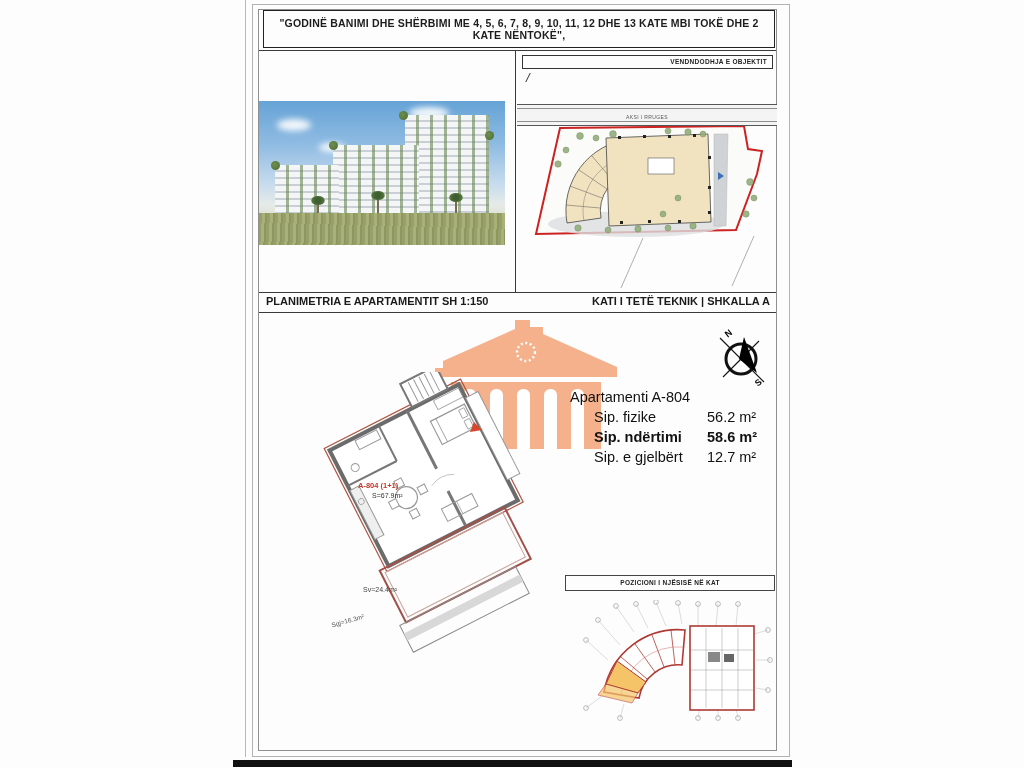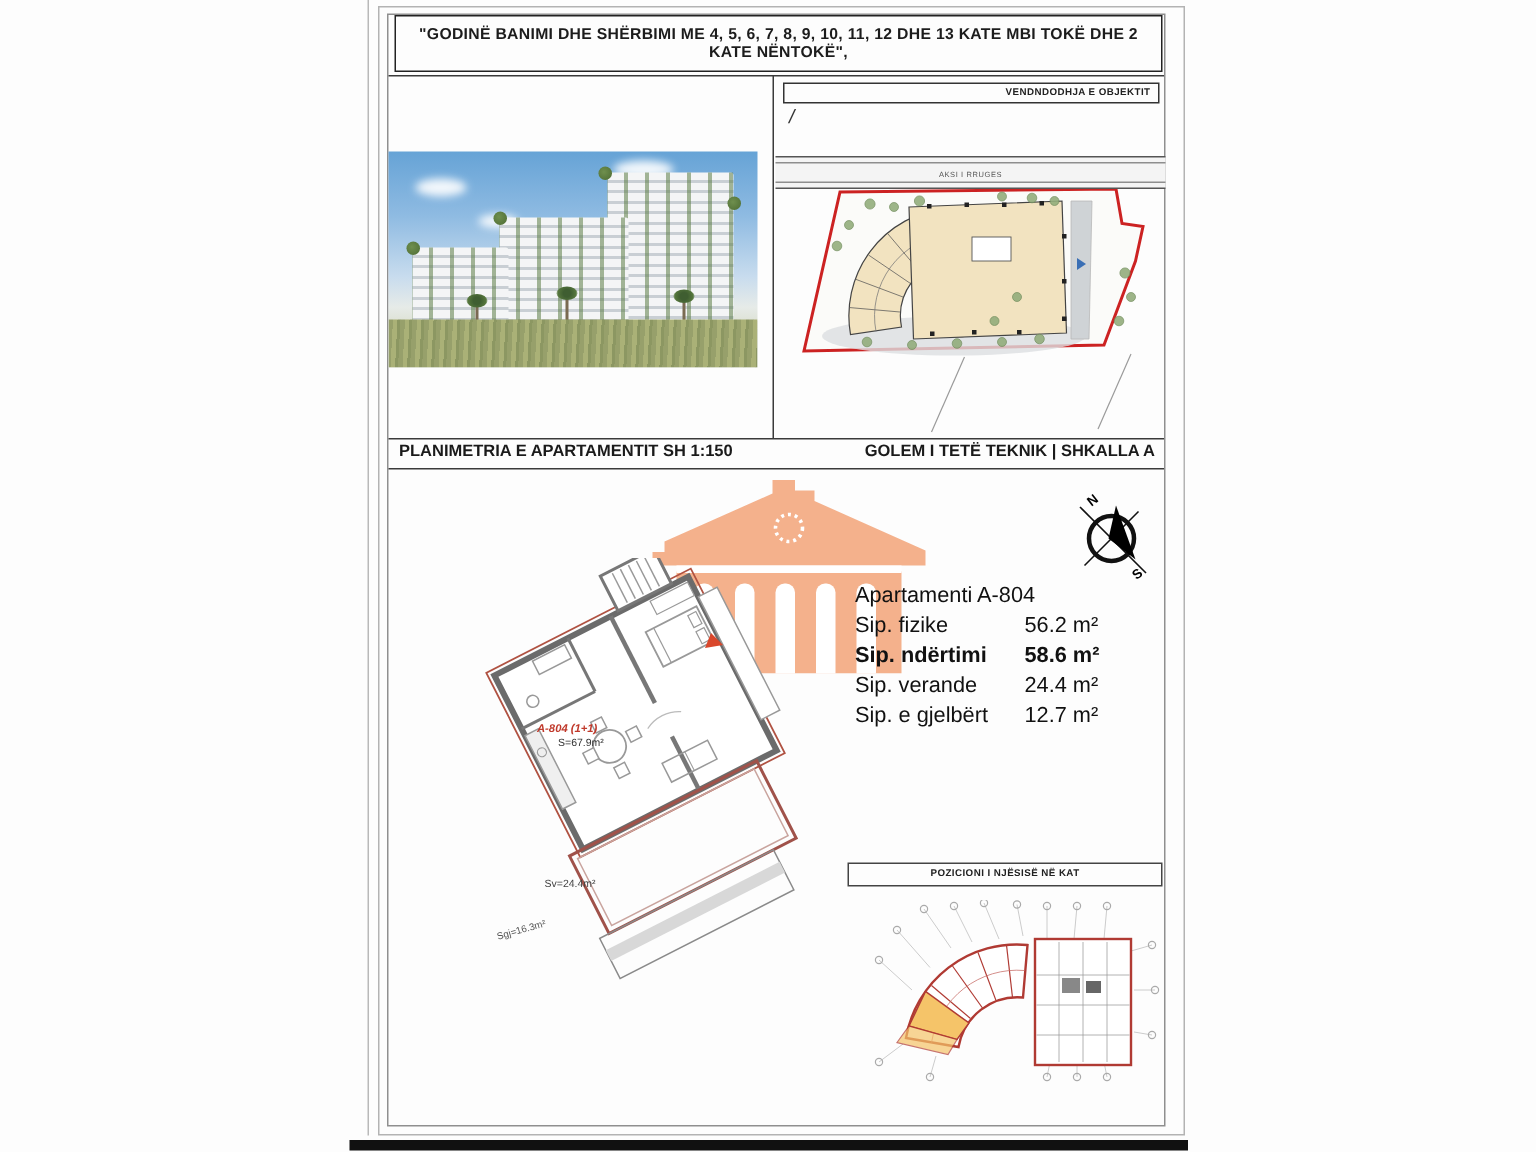--- a/index.html
+++ b/index.html
@@ -46,30 +46,30 @@
   
   #site-label-box { left:522px; top:55px; width:251px; height:14px; border:1px solid #333;
     font-size:6.5px; font-weight:bold; text-align:right; padding:2px 5px 0 0; letter-spacing:.3px; color:#222; }
   #site-slash { left:526px; top:70px; font-size:13px; font-style:italic; color:#333; }
   #road { left:517px; top:104px; width:260px; height:22px; border-top:1.5px solid #555; border-bottom:1.5px solid #555; background:#f4f4f4; }
   .roadline { position:absolute; left:0; width:100%; height:0; border-top:1px solid #8e8e8e; }
   #road-label { position:absolute; left:0; top:9px; width:100%; text-align:center; font-size:5px; color:#555; letter-spacing:.4px; }
 
   
   #info { left:570px; top:387px; width:208px; font-size:14.5px; line-height:20px; color:#111; }
-  #info .row { display:flex; }
+  #info .row { display:flex;margin-left:24px; }
   #info .row .lab { width:113px; flex:none; }
   #info .row.bold { font-weight:bold; }
 
   
   #keyplan-label-box { left:565px; top:575px; width:210px; height:16px; border:1px solid #444;
     font-size:6.5px; font-weight:bold; text-align:center; padding-top:3px; letter-spacing:.3px; color:#222; }
 
   
-  #lbl-unit   { left:358px; top:481px; font-size:7.5px; font-weight:bold; color:#c0392b;font-style:italic; }
+  #lbl-unit   { left:358px; top:481px; font-size:7.5px; font-weight:bold; color:#c0392b; }
   #lbl-area   { left:372px; top:492px; font-size:7px; color:#333; }
   #lbl-ver    { left:363px; top:586px; font-size:7px; color:#444; }
   #lbl-green  { left:331px; top:617px; font-size:6.5px; color:#555; transform:rotate(-16deg); }
 </style>
 </head>
 <body>
 
 <div class="abs" id="spine"></div>
 <div class="abs" id="sheet-outer"></div>
 <div class="abs" id="sheet-inner"></div>
@@ -165,21 +165,21 @@
     <circle cx="145" cy="88" r="3"></circle>
       <circle cx="160" cy="72" r="3"></circle>
   </g>
   <g stroke="#9a9a9a" stroke-width="0.8">
     <line x1="125" y1="112" x2="103" y2="162"></line>
       <line x1="236" y1="110" x2="214" y2="160"></line>
   </g>
 </svg>
 
 <div class="abs" id="band-left">PLANIMETRIA E APARTAMENTIT SH 1:150</div>
-<div class="abs" id="band-right">GOLEM I TETË TEKNIK | SHKALLA A</div>
+<div class="abs" id="band-right">KATI I TETË TEKNIK | SHKALLA A</div>
 
 <svg class="abs" style="left:433px; top:315px;" width="186" height="134" viewBox="0 0 186 134">
   <g fill="#f4b18c">
     <polygon points="2,62 2,53 10,53 10,46 82,14 82,5 97,5 97,12 110,12 110,19 184,52 184,62"></polygon>
     <rect x="18" y="66" width="150" height="68"></rect>
   </g>
   <g fill="#ffffff">
     <rect x="30" y="74" width="13" height="70" rx="6"></rect>
     <rect x="57" y="74" width="13" height="70" rx="6"></rect>
     <rect x="84" y="74" width="13" height="70" rx="6"></rect>
@@ -252,24 +252,20 @@
   <div>Apartamenti A-804</div>
   <div class="row">
     <span class="lab">Sip. fizike</span>
     <span>56.2 m²</span>
   </div>
   <div class="row bold">
     <span class="lab">Sip. ndërtimi</span>
     <span>58.6 m²</span>
   </div>
   <div class="row">
-    <span class="lab">Sip. verande</span>
-    <span>24.4 m²</span>
-  </div>
-  <div class="row">
     <span class="lab">Sip. e gjelbërt</span>
     <span>12.7 m²</span>
   </div>
 </div>
 
 <div class="abs" id="keyplan-label-box">POZICIONI I NJËSISË NË KAT</div>
 <svg class="abs" style="left:578px; top:600px;" width="198" height="122" viewBox="0 0 198 122">
   <g stroke="#bbbbbb" stroke-width="0.5">
     <line x1="8" y1="40" x2="30" y2="60"></line>
       <line x1="20" y1="20" x2="42" y2="45"></line>

